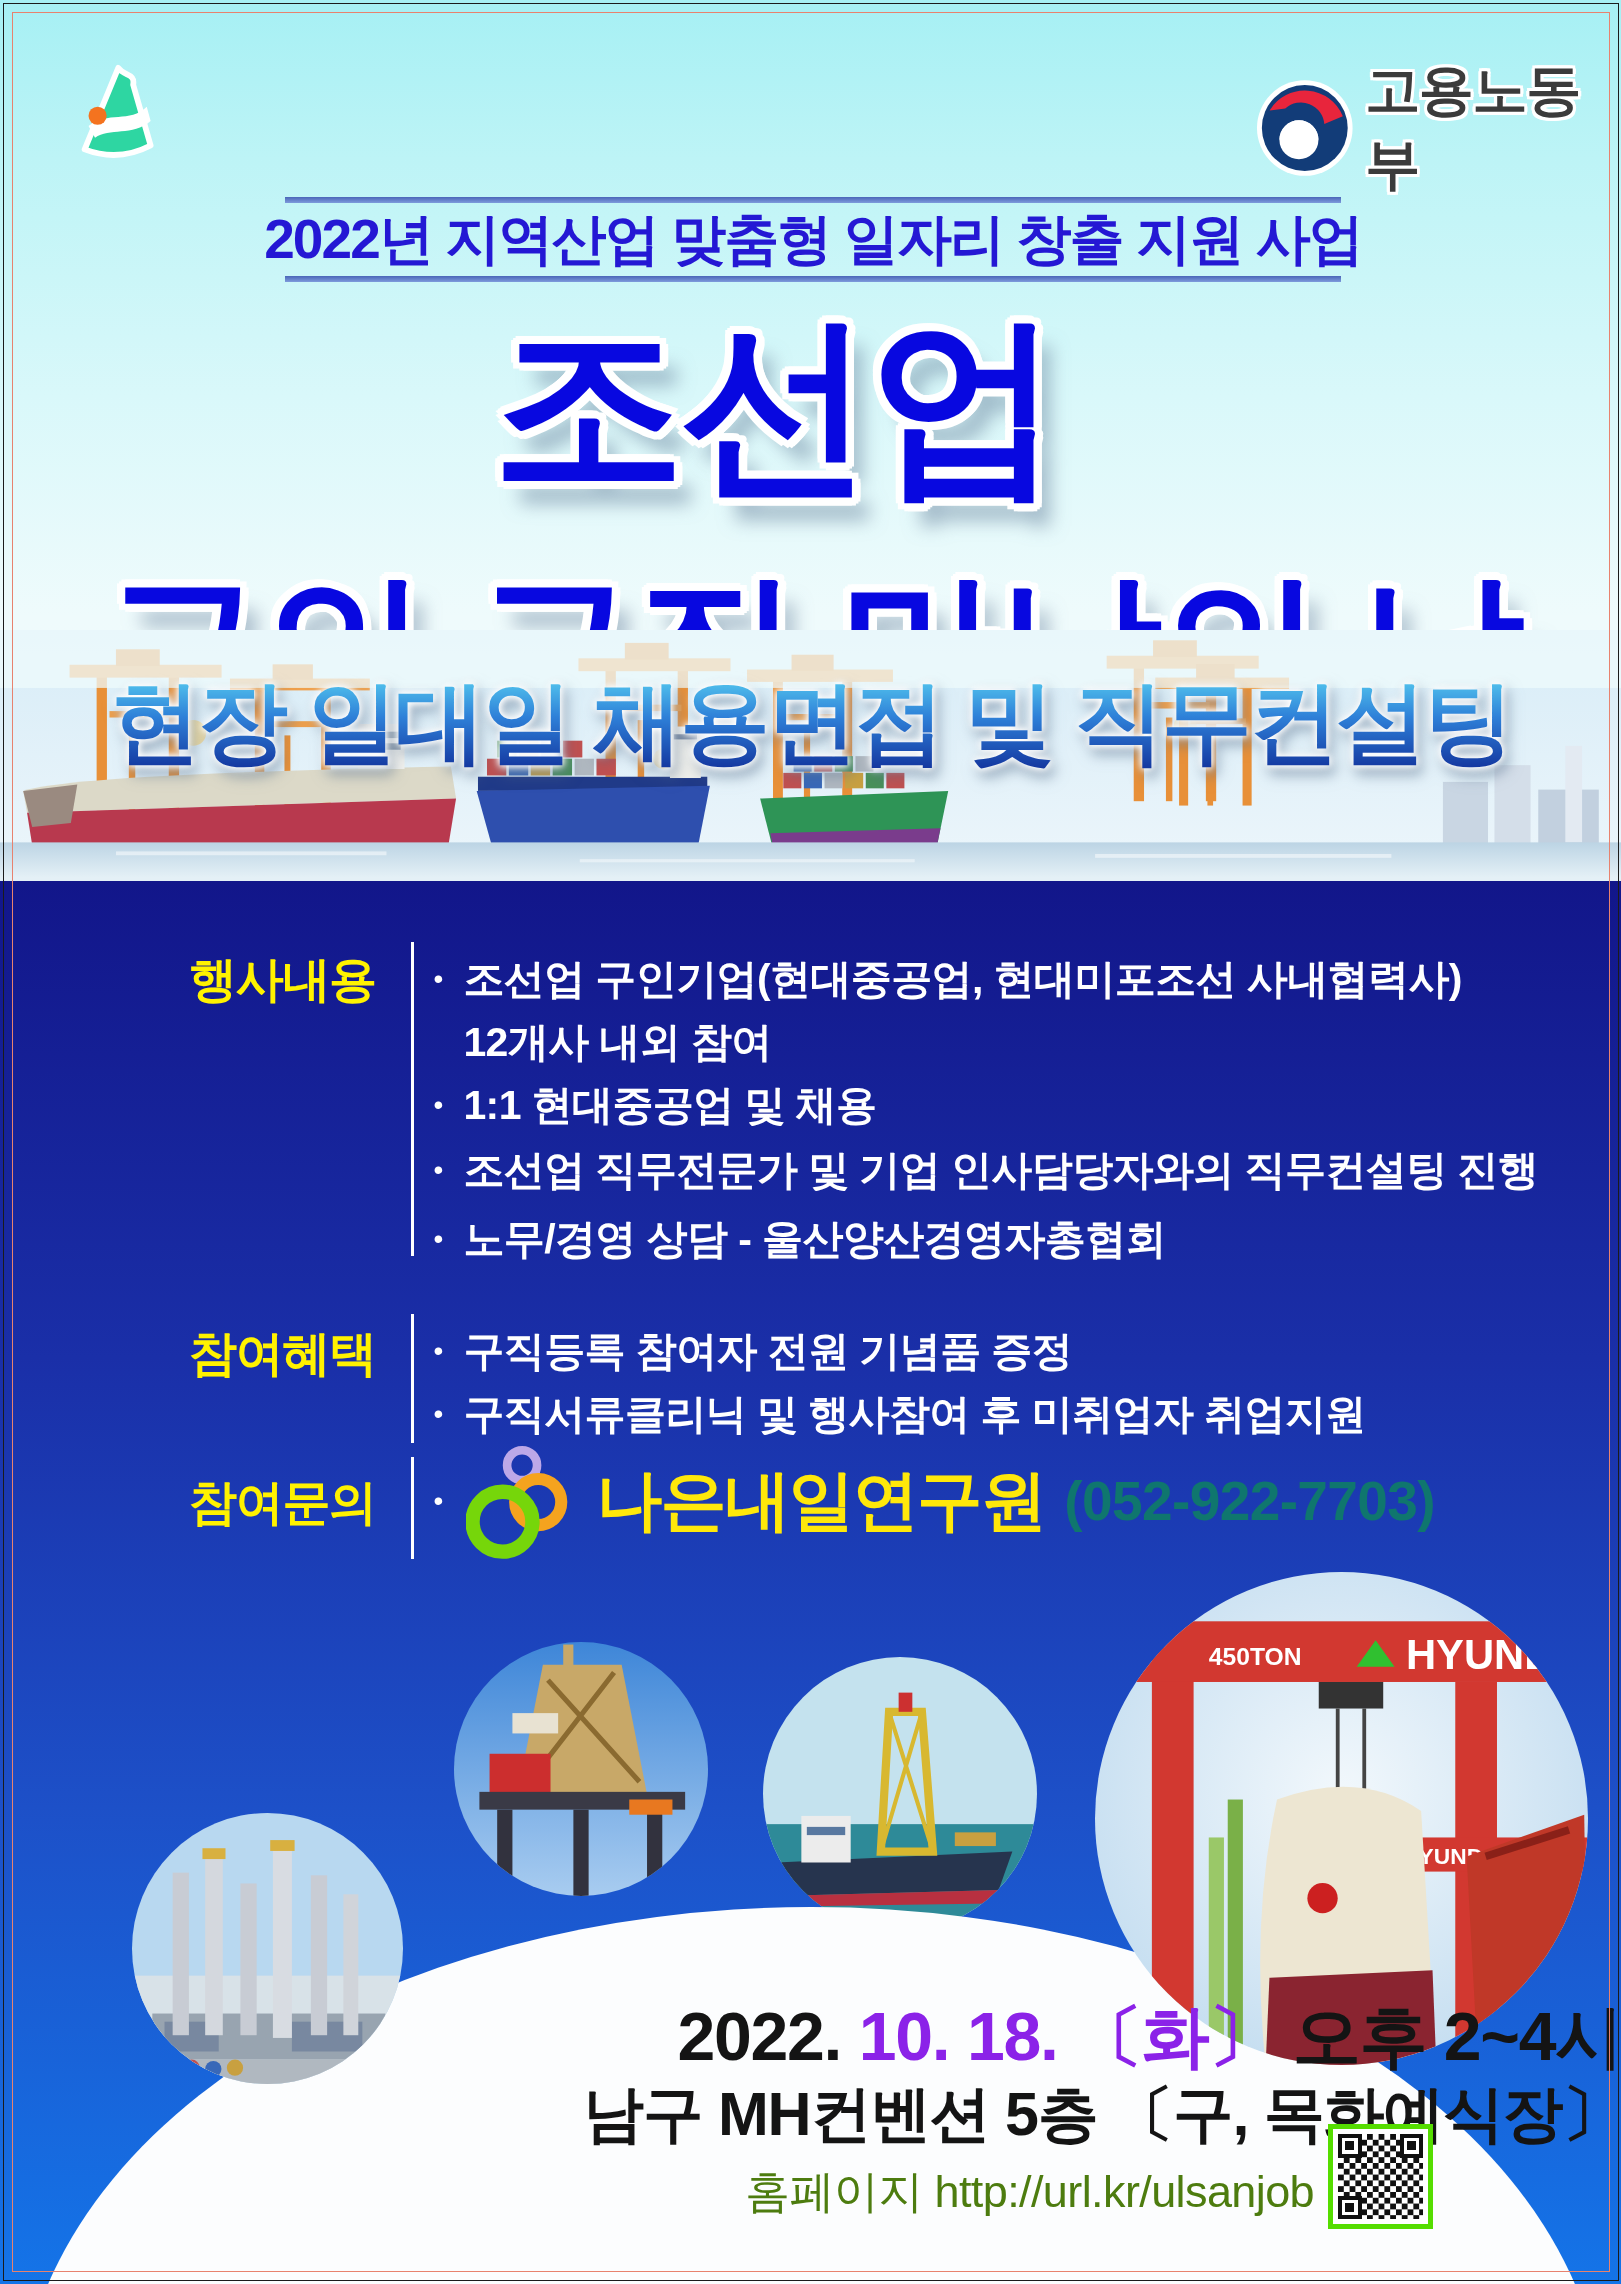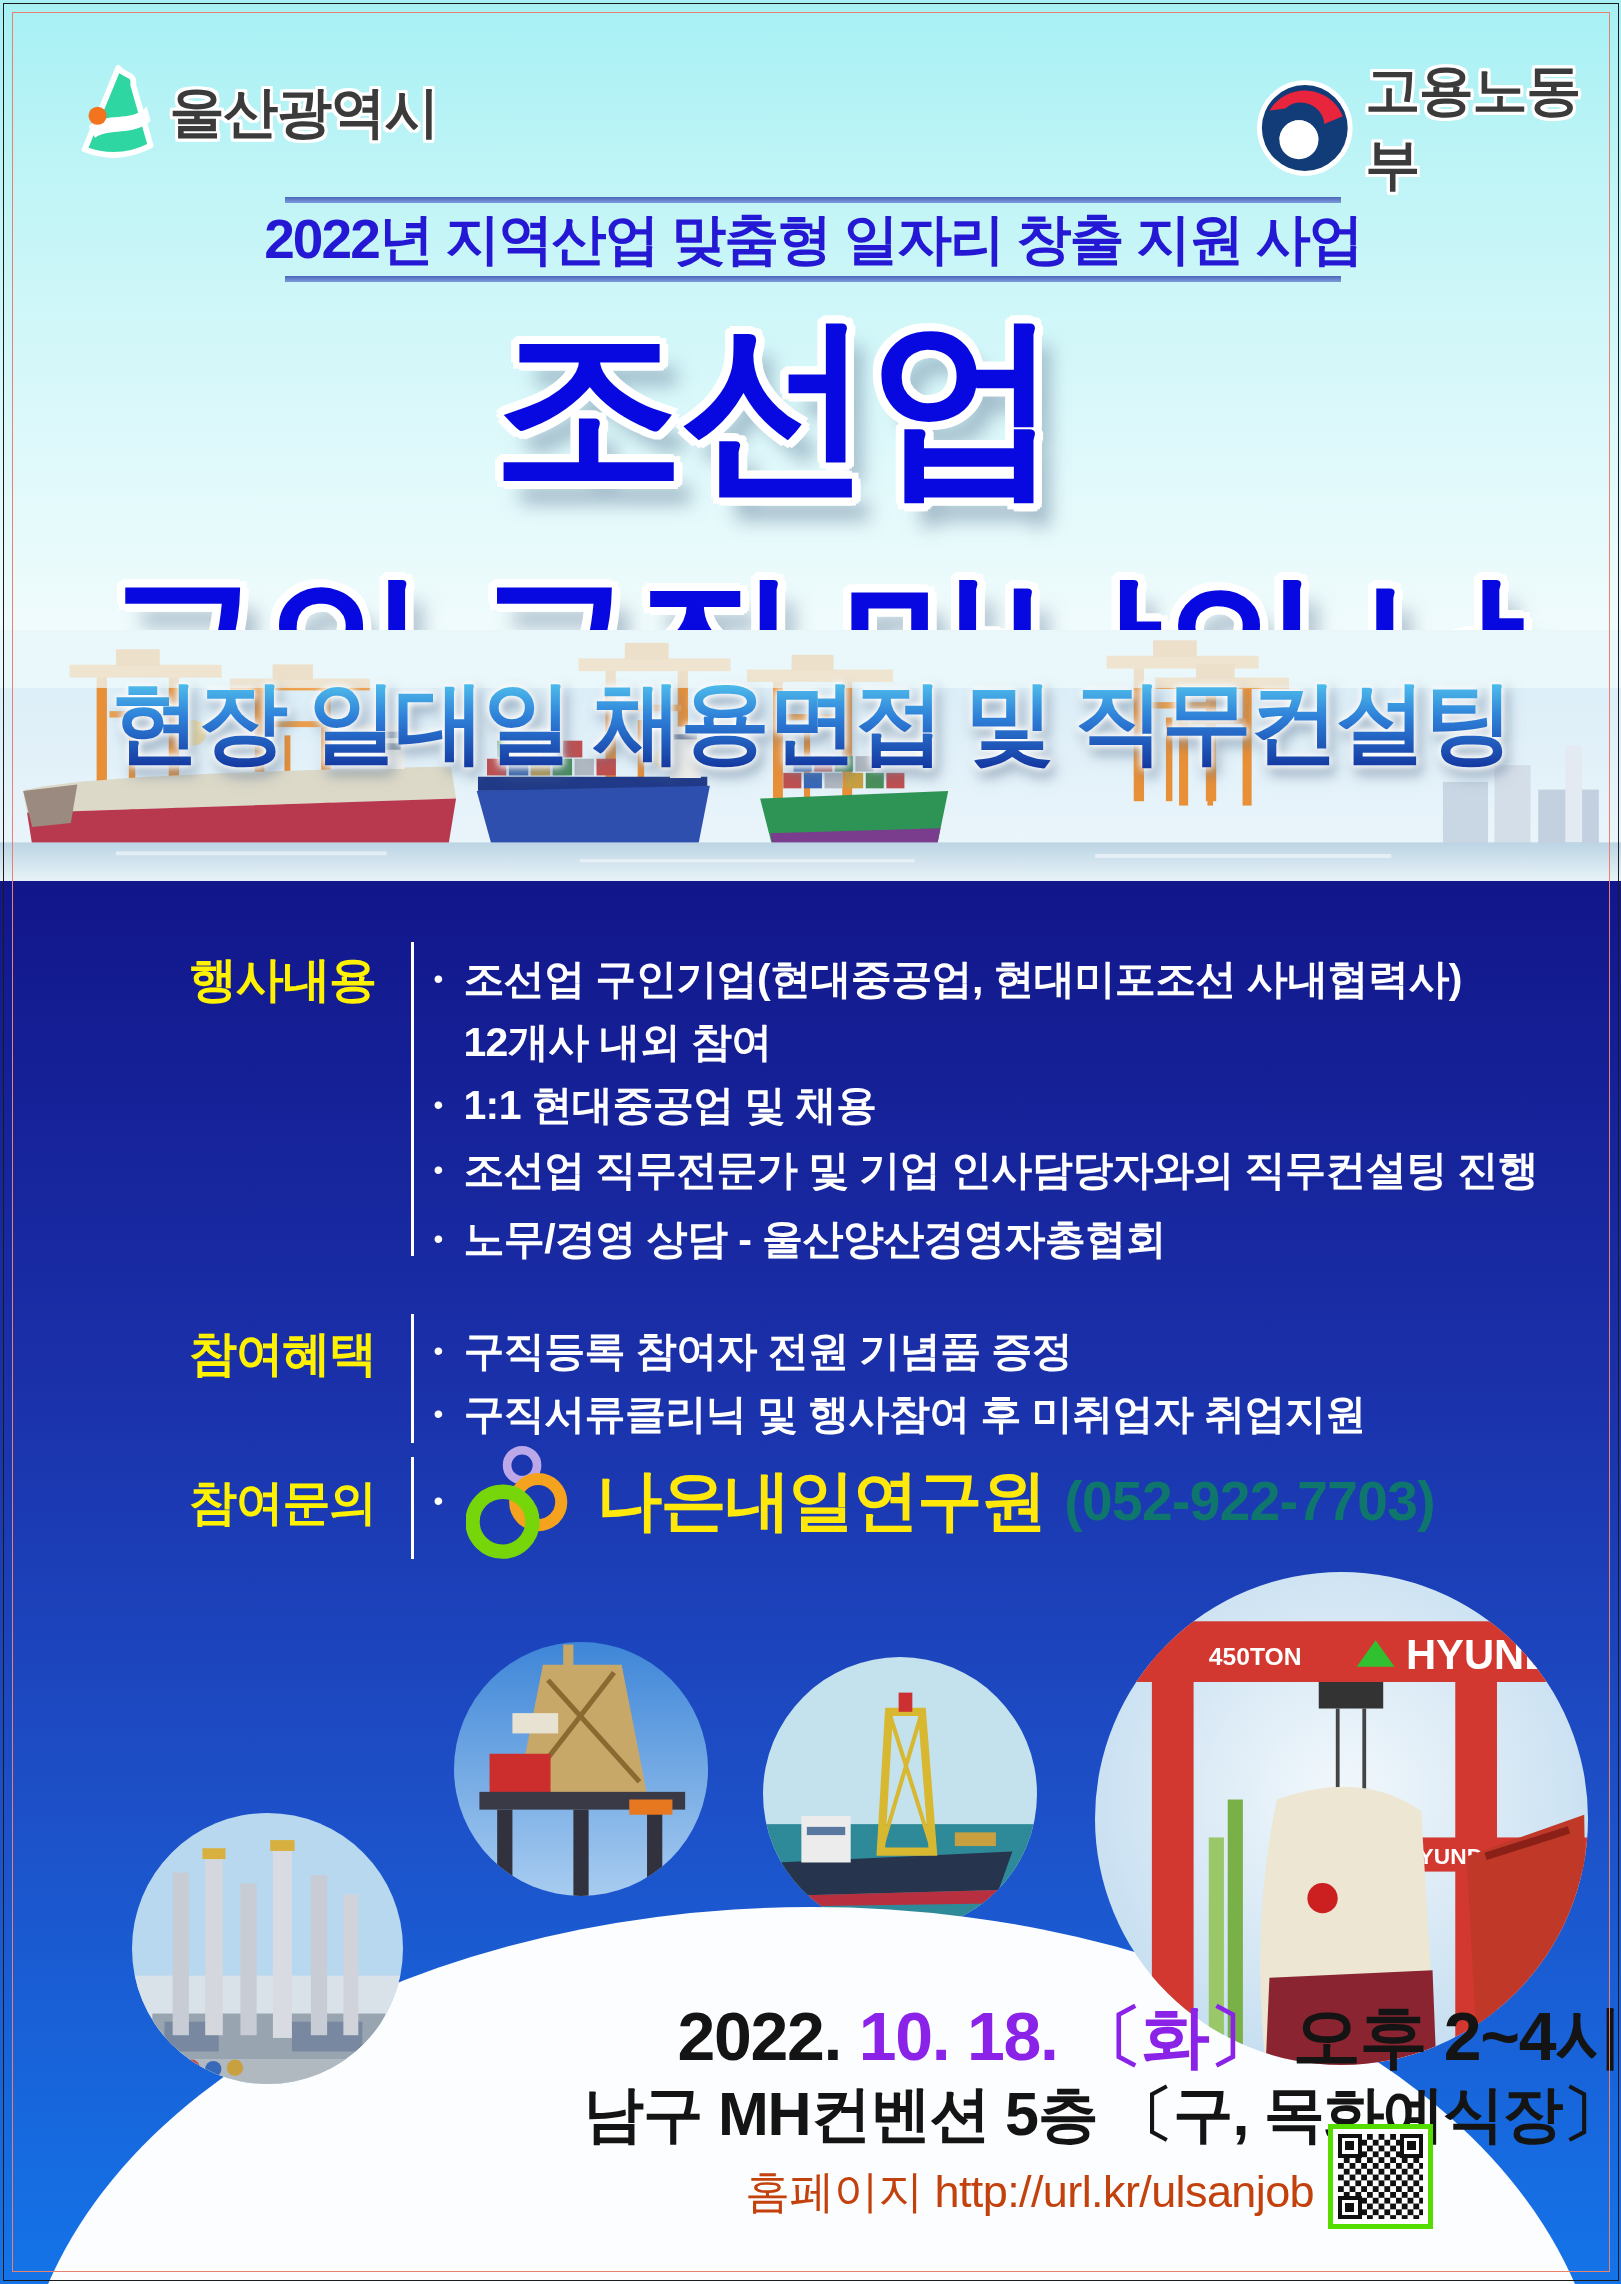--- a/index.html
+++ b/index.html
@@ -102,21 +102,21 @@
     position:absolute; left:18.7px; top:1907px; width:1585px; height:1031px;
     border-radius:50%; background:#FCFDFE; z-index:5;
   }
   .footer-line{position:absolute; left:0; width:100%; text-align:right; z-index:7; white-space:nowrap;}
   .footer-line1{top:1992px; font-size:68px; font-weight:800; letter-spacing:-1.3px;}
   .fl-black{color:#141414;}
   .fl-purple{color:#8B22E8;}
   .footer-line2{top:2074px; font-size:61px; font-weight:800; color:#141414; letter-spacing:-1.3px;}
   .footer-line3{
     position:absolute; right:308px; top:2162px; z-index:7; white-space:nowrap;
-    font-size:45px; font-weight:500; color:#c2410c; letter-spacing:-0.6px;text-align:right;
+    font-size:45px; font-weight:500; color:#4d7c0f; letter-spacing:-0.6px;text-align:right;
   }
   .qr{
     position:absolute; left:1328px; top:2124px; width:85px; height:85px; z-index:7;
     border:5.2px solid #55DD00; background:#ffffff; padding:5.2px;
   }
   .qr-inner{
     position:relative; width:85px; height:85px;
     background:repeating-conic-gradient(#101010 0% 25%,#ffffff 0% 50%);
     background-size:11.6px 11.6px;
   }
@@ -135,21 +135,20 @@
 <div id="poster">
 
   <div class="top-section">
 
     <div class="org org-ulsan">
       <svg width="82" height="97" viewBox="0 0 120 150">
         <path d="M62 6 C72 20 88 14 85 32 L112 126 Q62 152 10 132 Z" fill="#2ED6A2" stroke="#ffffff" stroke-width="9" stroke-linejoin="round"></path>
         <path d="M16 96 C45 72 80 92 106 66 L112 88 C84 112 48 98 26 114 Z" fill="#ffffff"></path>
         <circle cx="30" cy="80" r="14" fill="#F4731F"></circle>
       </svg>
-      <span class="org-label">울산광역시</span>
     </div>
 
     <div class="org org-moel">
       <svg width="102" height="102" viewBox="0 0 100 100">
         <circle cx="50" cy="50" r="49" fill="#ffffff"></circle>
         <circle cx="50" cy="50" r="44" fill="#123C78"></circle>
         <path d="M14 32 A42 42 0 0 1 89 38 L70 46 A24 24 0 0 0 30 30 Z" fill="#E8253C"></path>
         <circle cx="44" cy="62" r="20" fill="#ffffff"></circle>
         <path d="M24 62 A20 20 0 0 1 64 62 A32 32 0 0 0 24 62 Z" fill="#ffffff"></path>
       </svg>

